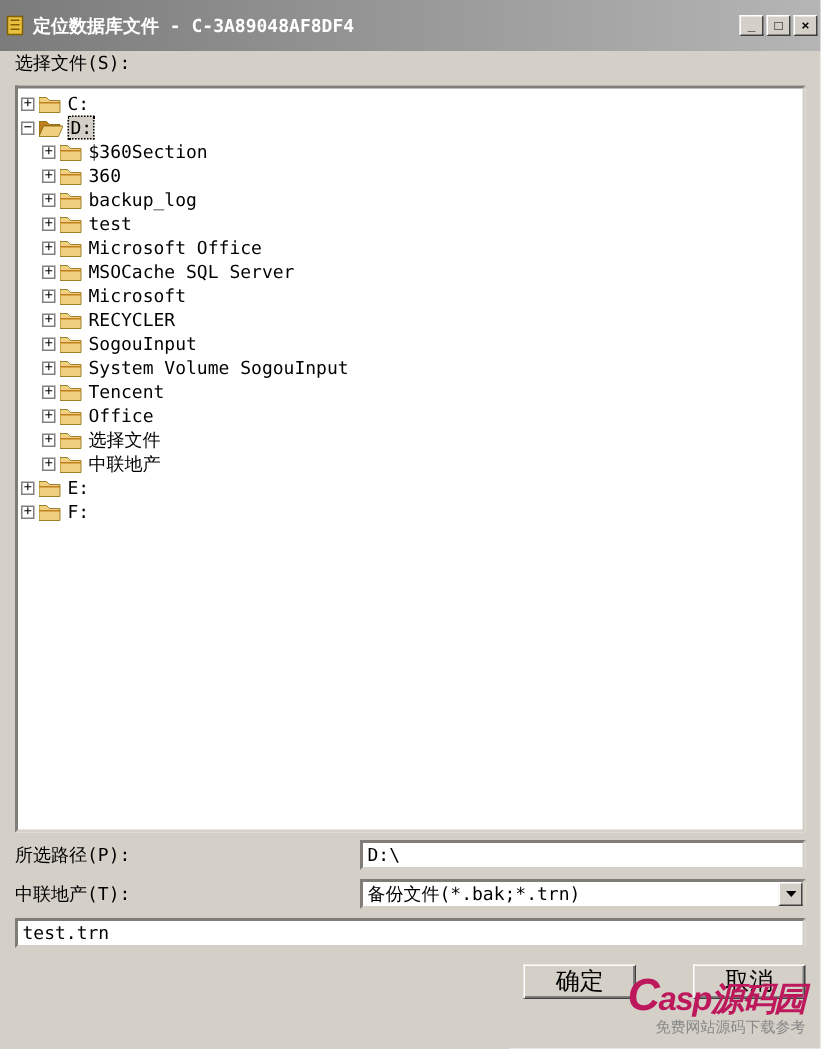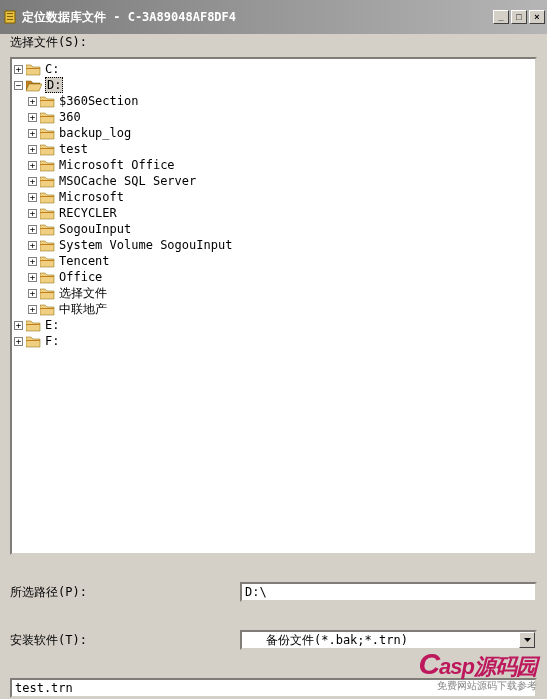--- a/index.html
+++ b/index.html
@@ -86,42 +86,41 @@
 .folder-icon { margin-right: 3px; }
 .node-label { font-family: "Consolas", "SimSun", monospace; }
 .node-label.selected {
   background: #d4d0c8;
   border: 1px dotted #000;
   padding: 0 1px;
 }
 .form-row {
   display: flex;
   align-items: center;
-  margin-top: 26px;
+  margin-top: 4px;
   height: 22px;
 }
 .form-row label {
   width: 230px;
 }
 .text-field {
   flex: 1;
   height: 20px;
   border: 2px inset #d4d0c8;
   background: #fff;
   padding: 0 3px;
   font-family: "Consolas", "SimSun", monospace;
   font-size: 12px;
 }
 .combo-wrap {
   flex: 1;
   display: flex;
   height: 20px;
   border: 2px inset #d4d0c8;
   background: #fff;
-  padding-left: 21px;
 }
 .combo-val {
   flex: 1;
   padding: 0 3px;
   display: flex;
   align-items: center;
   font-family: "Consolas", "SimSun", monospace;
 }
 .combo-btn {
   width: 16px;
@@ -391,21 +390,21 @@
         <span class="node-label">F:</span>
       </div>
     </div>
 
   <div class="form-row">
     <label>所选路径(P):</label>
     <input class="text-field" readonly="" value="D:\" style="">
   </div>
 
   <div class="form-row">
-    <label>安装软件(T):</label>
+    <label>中联地产(T):</label>
     <div class="combo-wrap">
       <div class="combo-val">备份文件(*.bak;*.trn)</div>
       <div class="combo-btn">
         <svg width="7" height="4">
             <polygon points="0,0 7,0 3.5,4" fill="#000"></polygon>
           </svg>
       </div>
     </div>
   </div>
 

